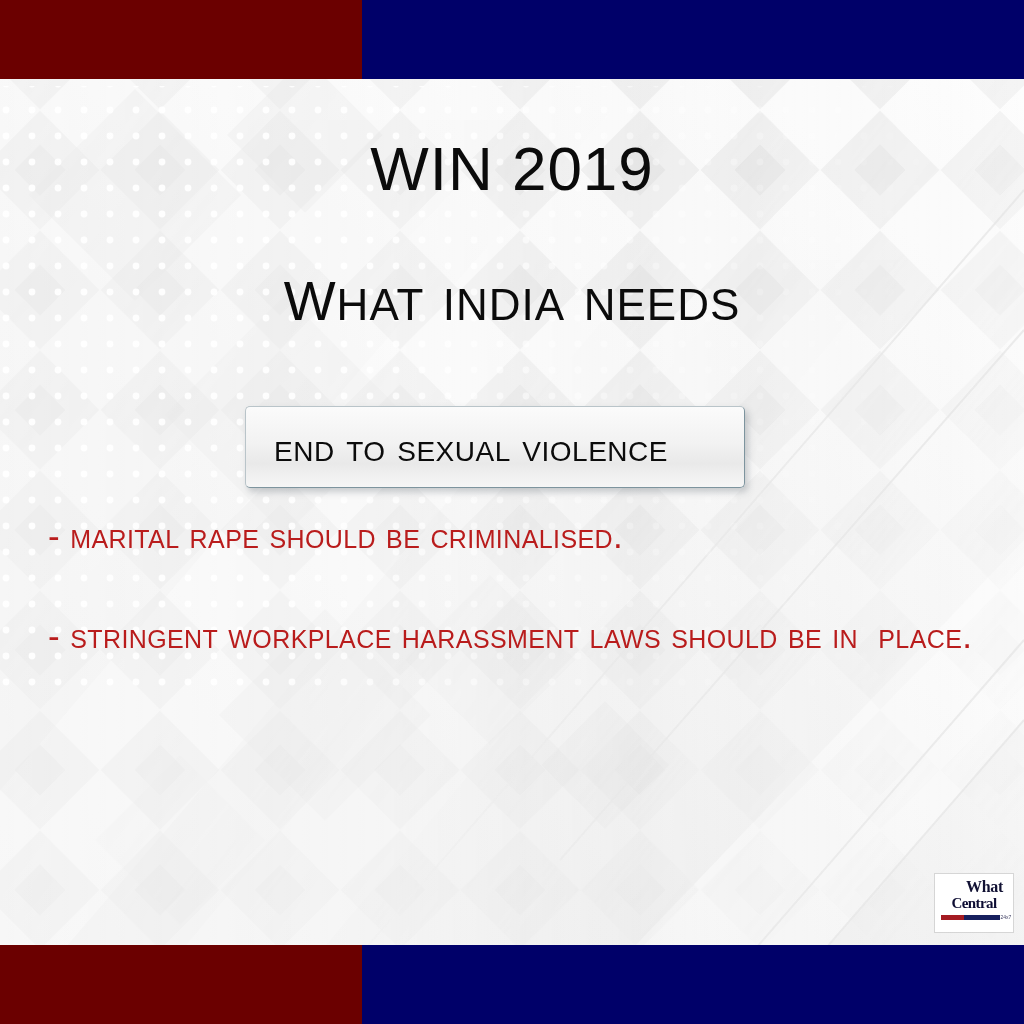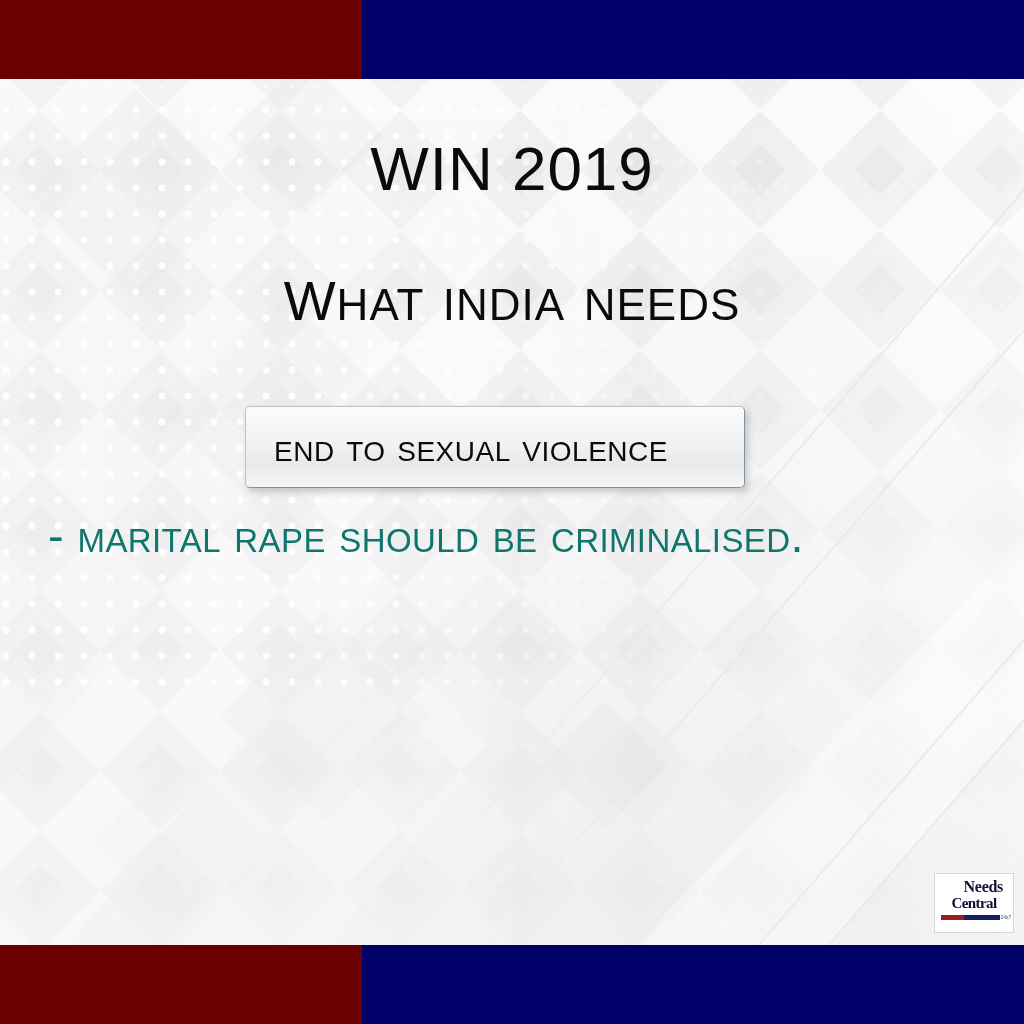--- a/index.html
+++ b/index.html
@@ -115,24 +115,24 @@
   
   .bullets {
     position: absolute;
     left: 48px;
     top: 505px;
     width: 950px;
   }
   .bullet-row {
     display: block;
     margin-bottom: 38px;
-    font-size: 47px;
+    font-size: 35px;
     line-height: 62px;
     letter-spacing: 0.4px;
-    color: #0f766e;
+    color: #b91c1c;
     font-variant: small-caps;
     text-transform: lowercase;
     white-space: pre-wrap;
   }
   .bullet-row:last-child { margin-bottom: 0; }
 
   
   .logo {
     position: absolute;
     left: 935px;
@@ -280,27 +280,28 @@
     <div class="kicker">WIN 2019</div>
 
     <div class="headline">What India Needs</div>
 
     <div class="plaque">
       <span class="plaque-text">End to sexual violence</span>
     </div>
 
     <div class="bullets">
       <div class="bullet-row">- Marital rape should be criminalised.</div>
+      <div class="bullet-row">- Stringent workplace harassment laws should be in  place.</div>
     </div>
 
   </div>
 
   <div class="logo">
     <div class="logo-inner">
-      <div class="logo-news">Needs</div>
+      <div class="logo-news">What</div>
       <div class="logo-central">Central</div>
       <div class="logo-bar">
         <span class="lb-red"></span>
         <span class="lb-navy"></span>
         <span class="lb-tag">24x7</span>
       </div>
     </div>
   </div>
 
   <div class="bar top">

